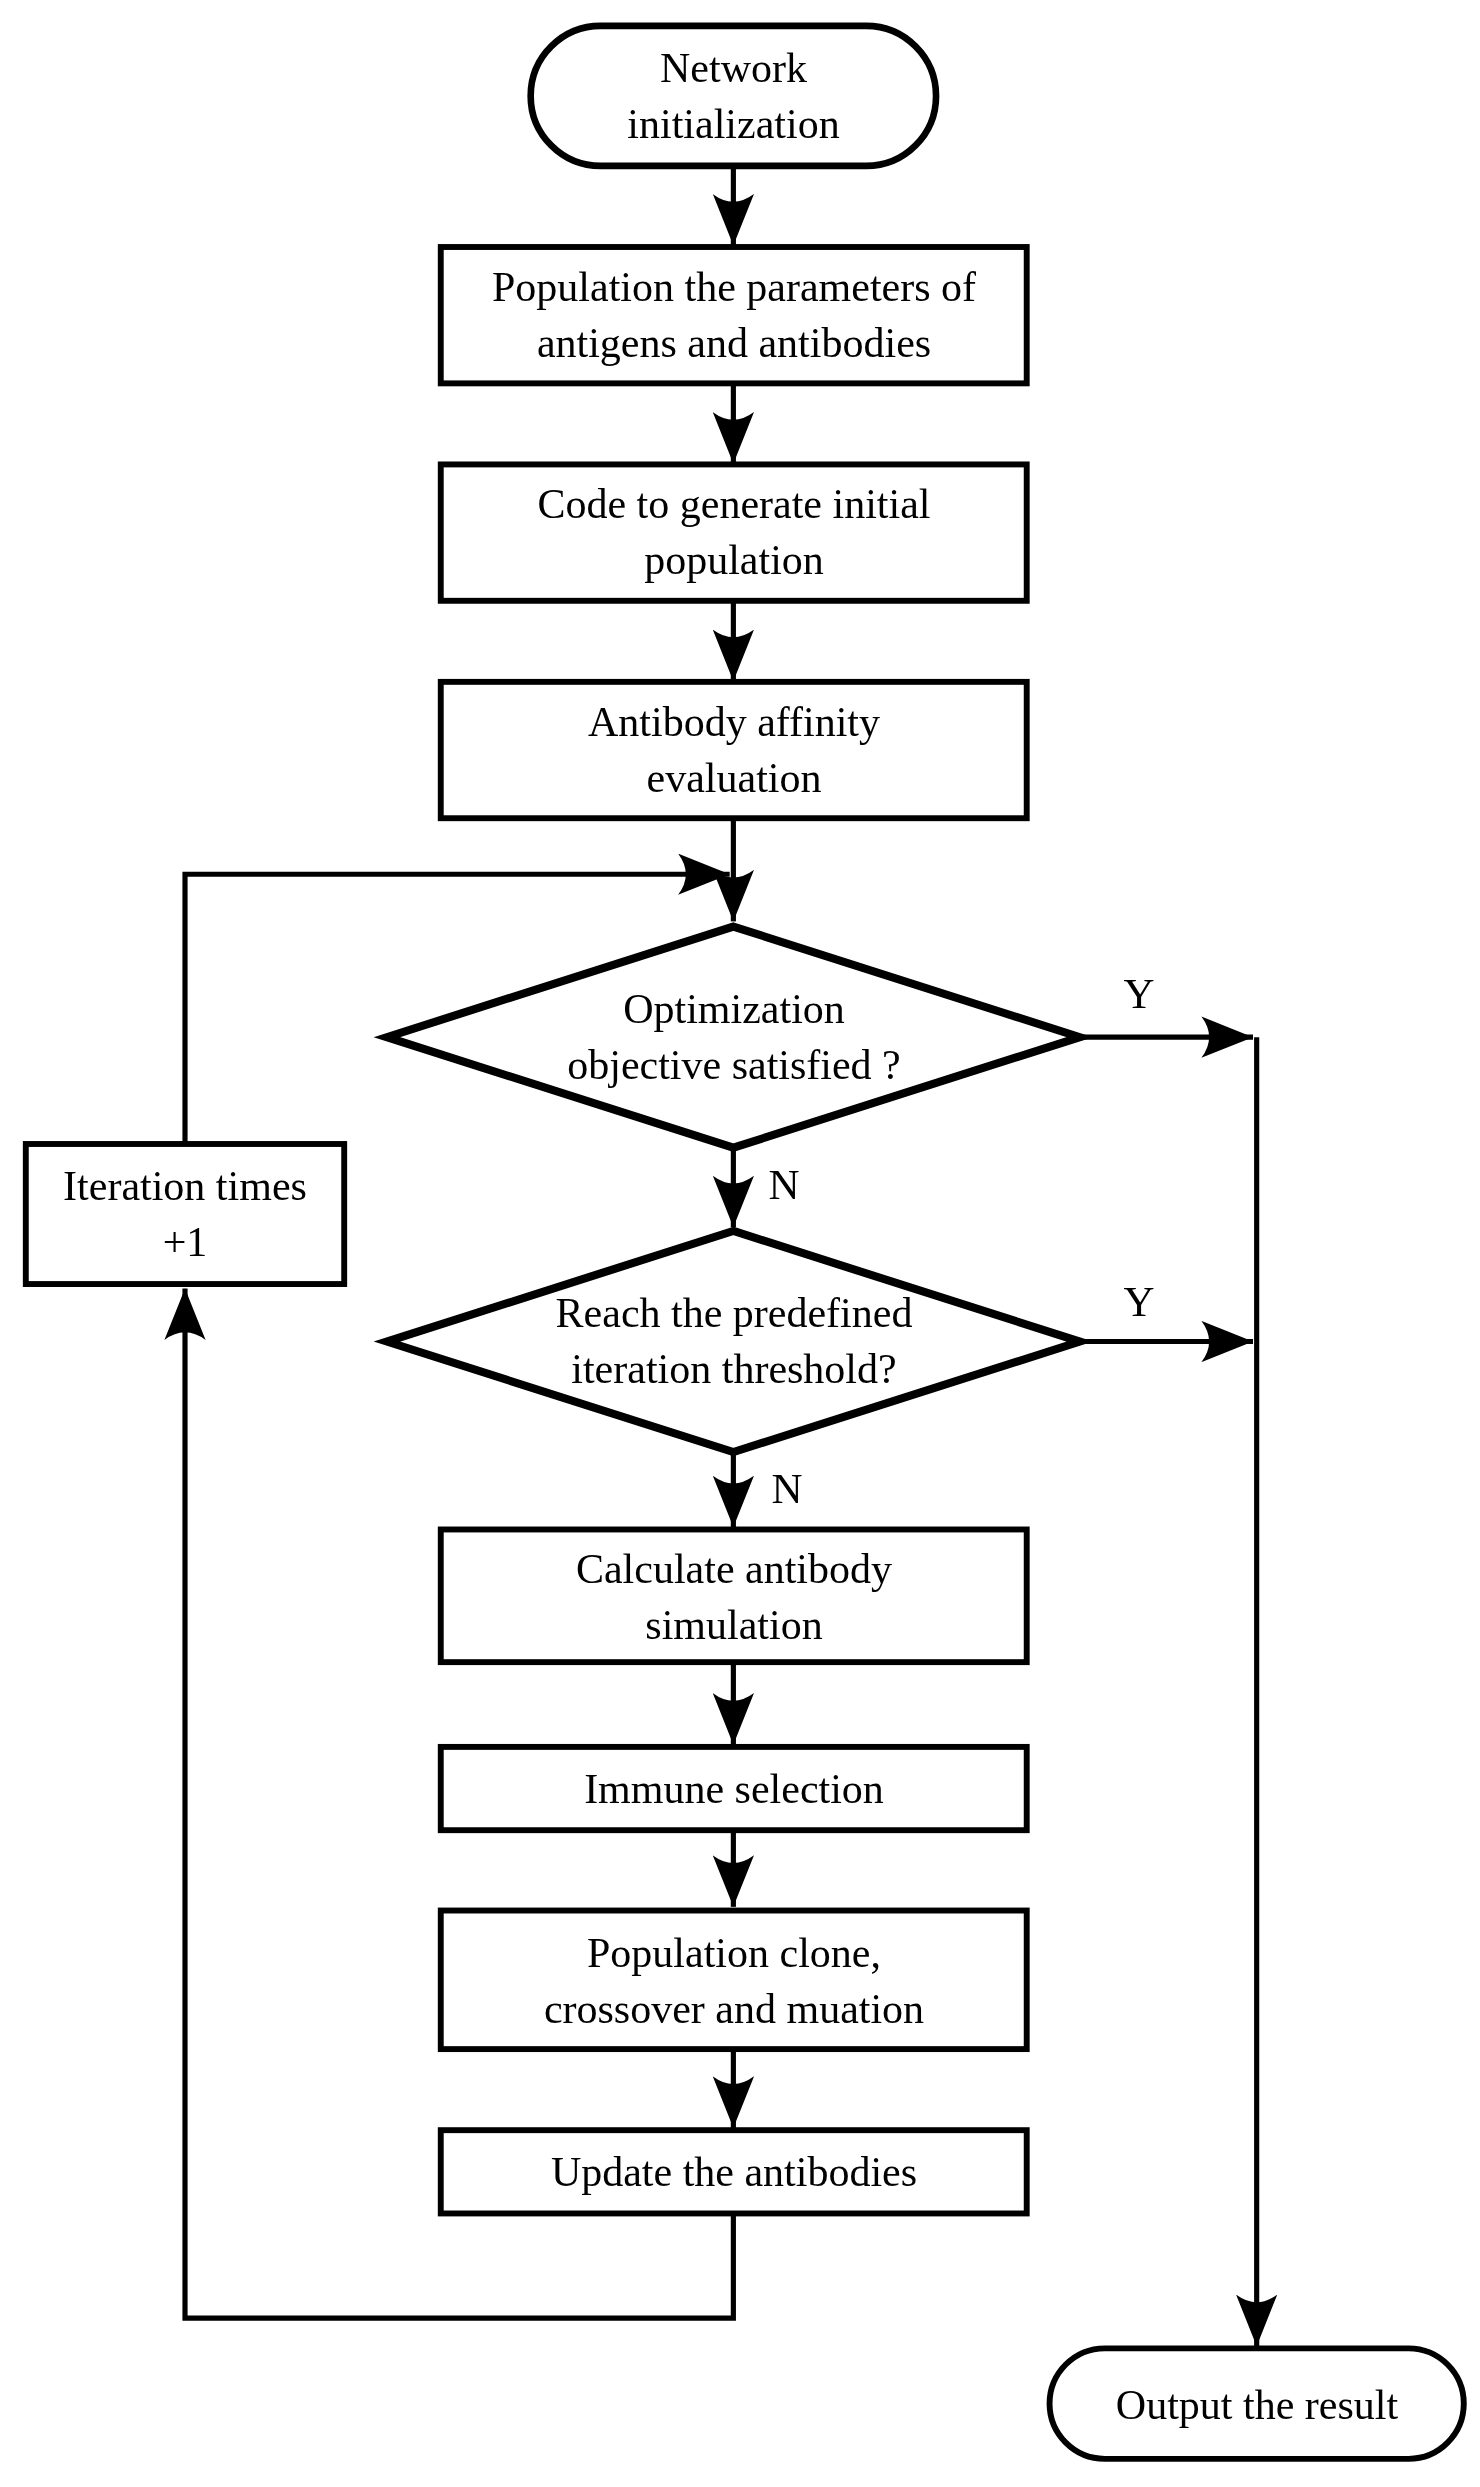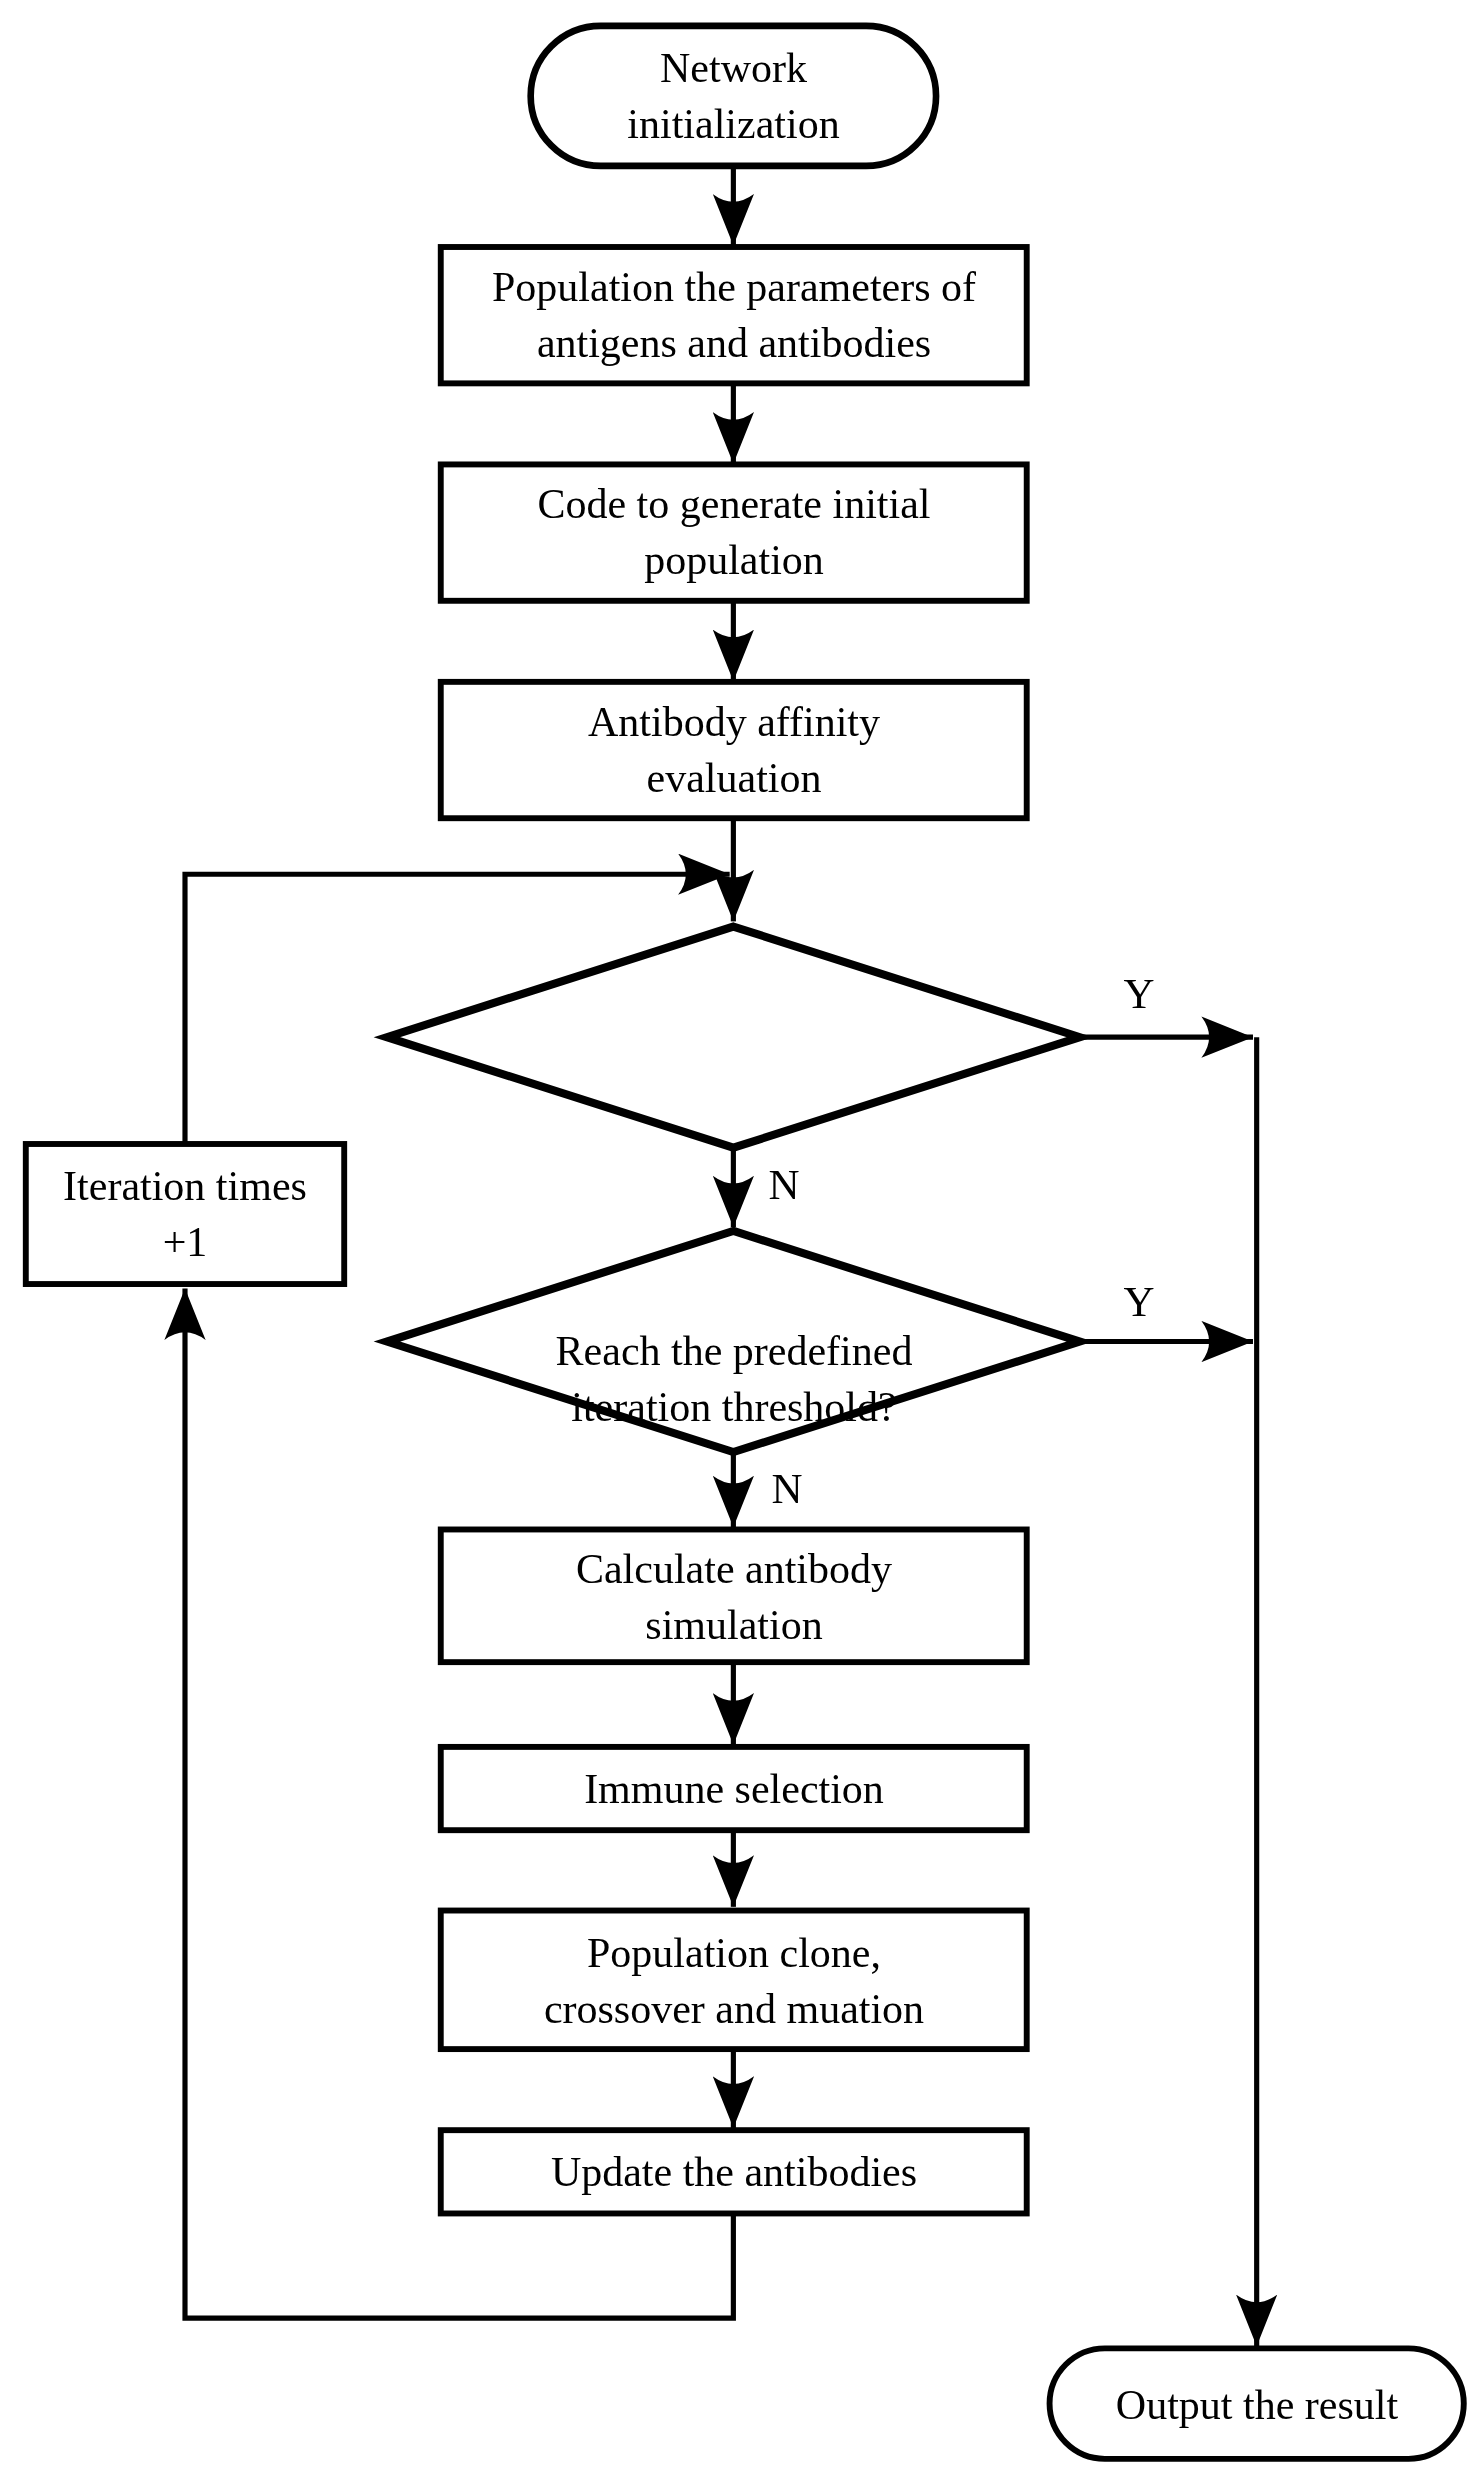--- a/index.html
+++ b/index.html
@@ -89,23 +89,25 @@
   </svg>
 
   <div class="node-label" style="left:531px;top:26px;width:405px;height:140px;">Network
 initialization</div>
   <div class="node-label" style="left:441px;top:247px;width:586px;height:136px;">Population the parameters of
 antigens and antibodies</div>
   <div class="node-label" style="left:441px;top:464px;width:586px;height:136px;">Code to generate initial
 population</div>
   <div class="node-label" style="left:441px;top:682px;width:586px;height:136px;">Antibody affinity
 evaluation</div>
+  <div class="node-label" style="left:441px;top:934px;width:586px;height:206px;">Optimization
+objective satisfied ?</div>
   <div class="node-label" style="left:26px;top:1144px;width:318px;height:140px;">Iteration times
 +1</div>
-  <div class="node-label" style="left:441px;top:1276px;width:586px;height:206px;">Reach the predefined
+  <div class="node-label" style="left:441px;top:1238px;width:586px;height:206px;">Reach the predefined
 iteration threshold?</div>
   <div class="node-label" style="left:441px;top:1530px;width:586px;height:133px;">Calculate antibody
 simulation</div>
   <div class="node-label" style="left:441px;top:1747px;width:586px;height:83px;">Immune selection</div>
   <div class="node-label" style="left:441px;top:1911px;width:586px;height:139px;">Population clone,
 crossover and muation</div>
   <div class="node-label" style="left:441px;top:2130px;width:586px;height:83px;">Update the antibodies</div>
   <div class="node-label" style="left:1050px;top:2349px;width:414px;height:111px;">Output the result</div>
 
   <div class="branch-label" style="left:1095px;top:962px;width:88px;height:62px;">Y</div>

